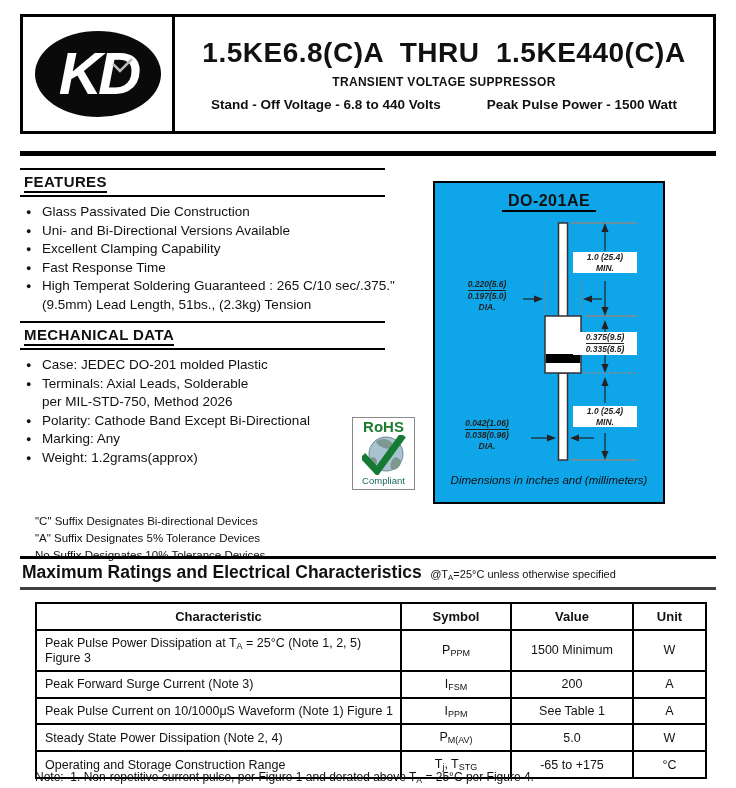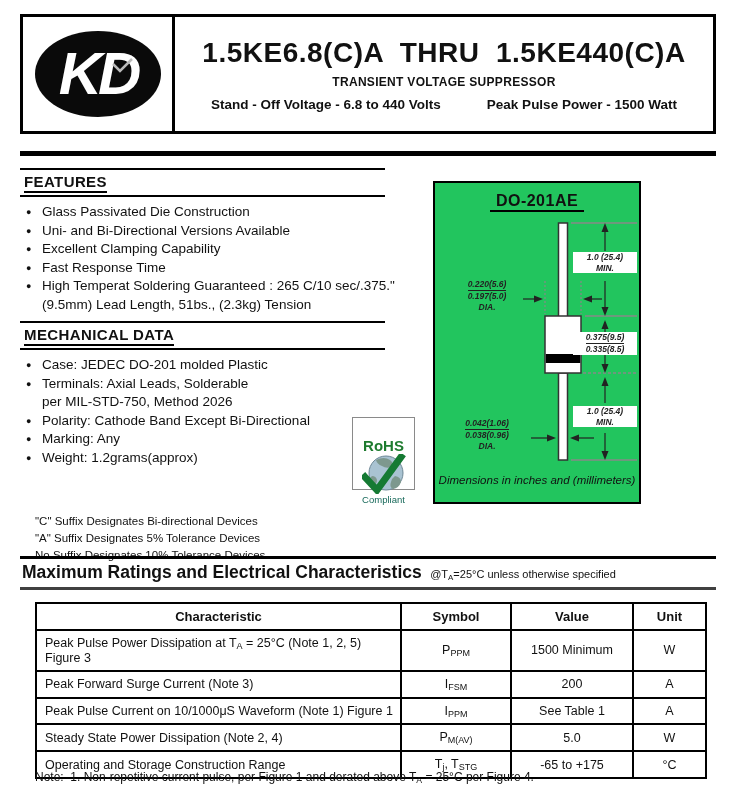--- a/index.html
+++ b/index.html
@@ -26,26 +26,26 @@
 
   
   .bullets { position:absolute; left:26px; list-style:none; }
   .bullets li { display:flex; font-size:13.5px; line-height:18.5px; }
   .bullets .dot { width:16px; font-size:9px; line-height:18.5px; flex:none; }
   .bullets .bullet-text { white-space:pre-line; }
 
   
   .rohs { position:absolute; left:352px; top:417px; width:63px; height:73px; border:1px solid #8a8a8a;
     display:flex; flex-direction:column; align-items:center; background:#fff; }
-  .rohs-word { font-size:15px; font-weight:bold; color:#1e7b2f; line-height:17px; margin-top:19px; }
+  .rohs-word { font-size:15px; font-weight:bold; color:#1e7b2f; line-height:17px; margin-top:0; }
   .rohs-globe { position:relative; width:44px; height:40px; }
   .rohs-compliant { font-size:9.5px; color:#17695a; line-height:12px; }
 
   
-  .diagram-box { position:absolute; left:433px; top:181px; width:208px; height:323px; border:2px solid #000; background:#22c55e; }
+  .diagram-box { position:absolute; left:433px; top:181px; width:232px; height:323px; border:2px solid #000; background:#0ea5e9; }
   .diagram-title { position:absolute; top:9px; left:0; width:100%; text-align:center; }
   .diagram-title span { font-size:16px; font-weight:bold; letter-spacing:0.5px; border-bottom:2px solid #000; padding:0 6px 1px 6px; }
   .pkg-svg { position:absolute; left:0; top:0; }
   .dim { position:absolute; font-size:8.5px; font-style:italic; font-weight:bold; line-height:10.5px; text-align:center; color:#222; }
   .dim .u { border-bottom:1px solid #222; display:inline-block; padding-bottom:0.5px; }
   .dim.onwhite { background:#fff; }
   .diagram-caption { position:absolute; left:0; top:291px; width:100%; text-align:center;
     font-size:11.5px; font-style:italic; color:#111; }
 
   

